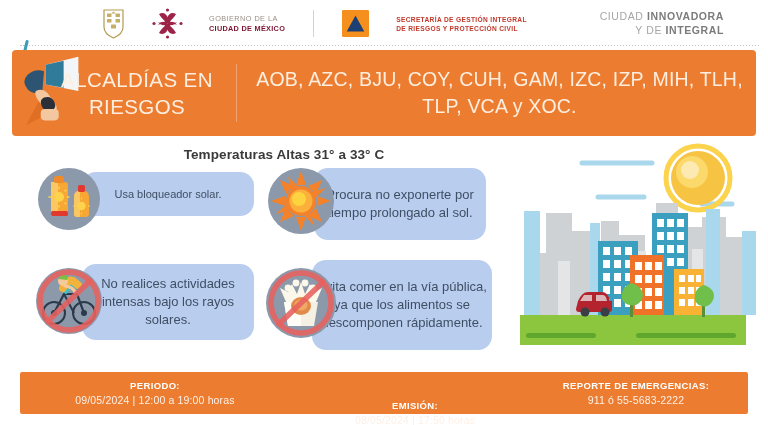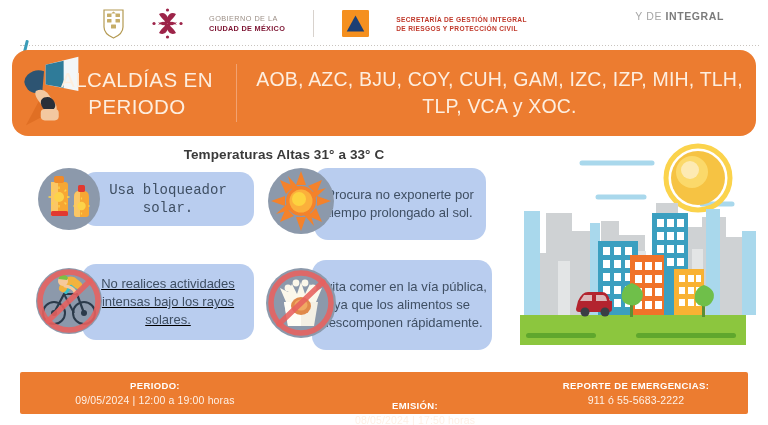--- a/index.html
+++ b/index.html
@@ -45,21 +45,21 @@
     background-image: repeating-linear-gradient(to right,#c9c4bf 0 1.5px, transparent 1.5px 3px);
   }
   .tickmark {
     position: absolute; left: 24px; top: 40px; width: 3px; height: 16px;
     background: #3a9cb8; transform: rotate(14deg); border-radius: 1px;
   }
 
   
   .banner {
     position: absolute; left: 12px; top: 50px; width: 744px; height: 86px;
-    background: #ec7c30; border-radius: 16px;
+    background: #ec7c30; border-radius: 4px;
     display: flex; align-items: stretch; overflow: hidden;
   }
   .banner-left {
     position: relative; width: 224px; flex: none;
     display: flex; align-items: center; justify-content: center;
   }
   .megaphone { position: absolute; left: 4px; top: 5px; width: 74px; height: 72px; }
   .banner-title {
     position: relative; z-index: 2;
     color: #fdeedf; font-size: 20.5px; line-height: 27px;
@@ -91,21 +91,21 @@
   }
   .tip .circle {
     position: absolute; border-radius: 50%;
     background: #8c99ab; display: flex; align-items: center; justify-content: center;
   }
   .t-sun    { left: 0;   top: 0;   }
   .t-shade  { left: 232px; top: -4px; }
   .t-bike   { left: 0;   top: 92px; }
   .t-food   { left: 232px; top: 88px; }
 
-  .bub-a { width: 172px; height: 54px; margin-left: 48px; font-size: 14px; line-height: 18px; font-family: Liberation Mono, monospace; }
+  .bub-a { width: 172px; height: 44px; margin-left: 48px; font-size: 11px; line-height: 18px; }
   .bub-b { width: 172px; height: 72px; margin-left: 48px; font-size: 13px; line-height: 18px; }
   .bub-c { width: 172px; height: 76px; margin-left: 48px; font-size: 13px; line-height: 18px; }
   .bub-d { width: 180px; height: 90px; margin-left: 46px; font-size: 13px; line-height: 18px; }
 
   .circ-a { width: 62px; height: 62px; left: 4px; top: -4px; }
   .circ-b { width: 66px; height: 66px; left: 2px; top: 0px; }
   .circ-c { width: 66px; height: 66px; left: 2px; top: 4px; }
   .circ-d { width: 70px; height: 70px; left: 0px; top: 8px; }
 
   
@@ -169,41 +169,42 @@
         <path d="M20 8 L33 32 H7 Z" fill="#1c3f74"></path>
       </svg>
 
       <div class="sgirpc-text">
         <div>SECRETARÍA DE GESTIÓN INTEGRAL</div>
         <div>DE RIESGOS Y PROTECCIÓN CIVIL</div>
       </div>
     </div>
 
     <div class="hdr-right">
+      <div><span>CIUDAD </span><b>INNOVADORA</b></div>
       <div><span>Y DE </span><b>INTEGRAL</b></div>
     </div>
   </div>
 
   <div class="dotline"></div>
   <div class="tickmark"></div>
 
   <div class="banner">
     <div class="banner-left">
       <svg class="megaphone" viewBox="0 0 90 88">
         <path d="M30 52 L12 86 L46 68 Z" fill="#e06f24"></path>
         <path d="M36 12 L76 2 L76 44 L36 36 Z" fill="#f3f6f8"></path>
         <path d="M36 12 L58 7 L58 40 L36 36 Z" fill="#2f7b99"></path>
         <path d="M14 24 q-8 8 0 18 q8 8 18 2 L34 20 q-10 -4 -20 4 Z" fill="#2d5472"></path>
         <path d="M24 44 q8 -4 14 2 l10 14 q4 6 -2 10 q-6 4 -10 -2 l-10 -14 q-4 -6 -2 -10 Z" fill="#f3c8a0"></path>
         <path d="M34 52 q9 -3 13 6 q3 7 -4 10 q-8 3 -12 -6 q-3 -7 3 -10 Z" fill="#2a2f38"></path>
         <rect x="30" y="66" width="22" height="14" rx="5" fill="#f3c8a0"></rect>
       </svg>
       <div class="banner-title">
         <span>ALCALDÍAS EN</span>
-        <span class="l2">PERIODO</span>
+        <span class="l2">RIESGOS</span>
       </div>
     </div>
     <div class="banner-sep"></div>
     <div class="banner-right">
       <div class="alcaldias">AOB, AZC, BJU, COY, CUH, GAM, IZC, IZP, MIH, TLH, TLP, VCA y XOC.</div>
     </div>
   </div>
 
   <div class="temp-title">Temperaturas Altas 31° a 33° C</div>
 
@@ -250,21 +251,21 @@
             <path d="M8 46 l11 -10 l3 6 z"></path>
               <path d="M58 20 l-11 10 l-3 -6 z"></path>
           </g>
           <circle cx="33" cy="33" r="15" fill="#f4822b"></circle>
           <circle cx="33" cy="33" r="11.5" fill="#fbb03b"></circle>
           <circle cx="31" cy="31" r="7" fill="#fdd33f"></circle>
         </svg>
       </div>
     </div>
 
-    <div class="tip t-bike" style="position:absolute;text-decoration:underline;">
+    <div class="tip t-bike" style="position:absolute;">
       <div class="bubble bub-c">No realices actividades intensas bajo los rayos solares.</div>
       <div class="circle circ-c">
         <svg viewBox="0 0 66 66" width="66" height="66">
           <g fill="none" stroke="#2b3a4a" stroke-width="2">
             <circle cx="18" cy="45" r="11"></circle>
               <circle cx="48" cy="45" r="11"></circle>
             <path d="M18 45 L28 26 L41 26 L48 45" stroke-width="2.2"></path>
             <path d="M28 26 L38 45" stroke-width="2"></path>
           </g>
           <path d="M30 24 q5 -8 10 -6 l3 3" stroke="#39c0c8" stroke-width="4" fill="none" stroke-linecap="round"></path>

